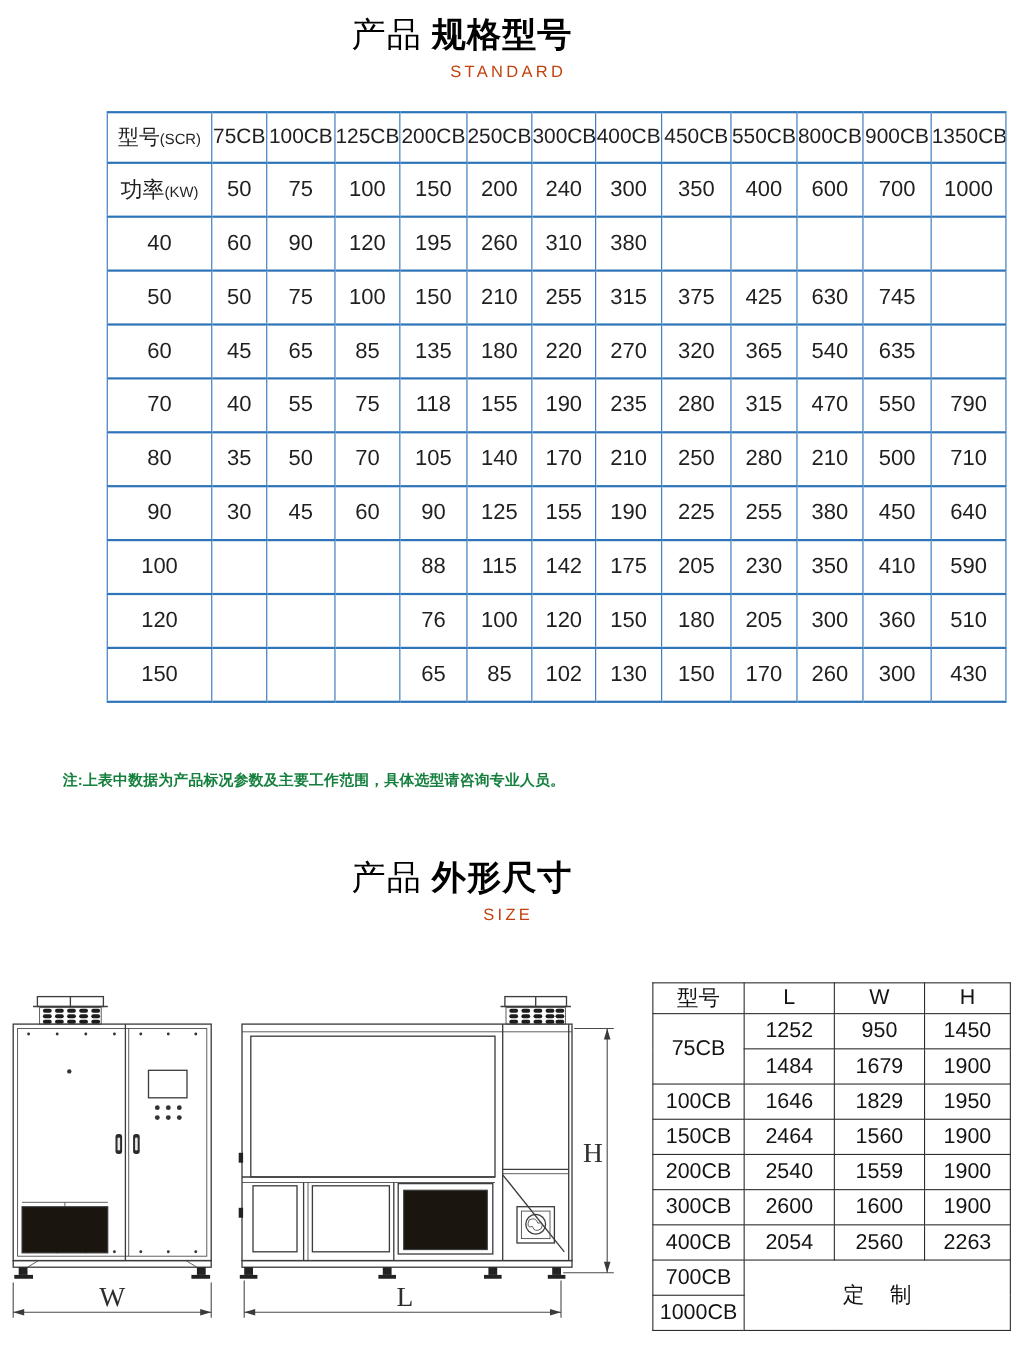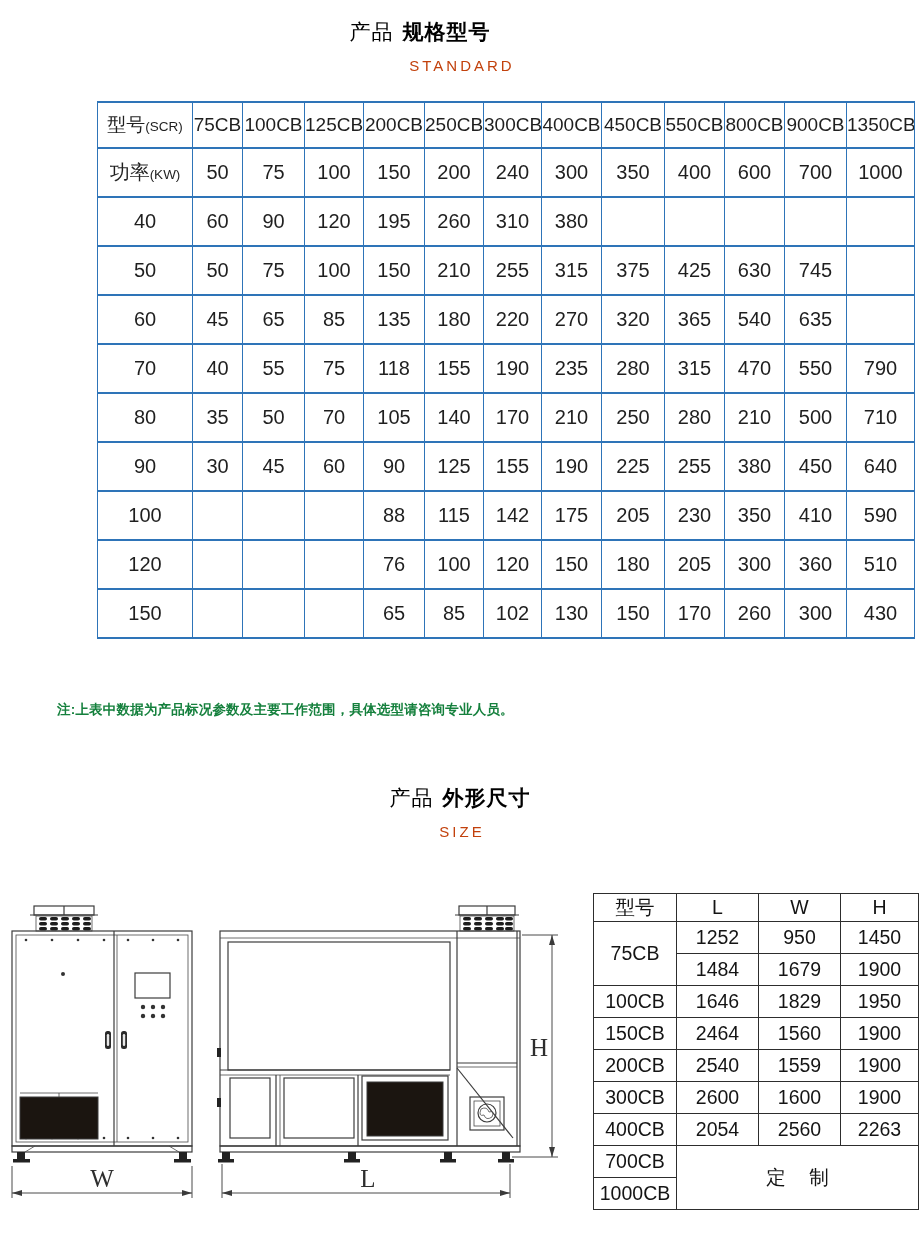--- a/index.html
+++ b/index.html
@@ -3,21 +3,21 @@
 <meta charset="utf-8">
 <style>
   html,body{margin:0;padding:0;}
   body{
     width:924px;height:1236px;background:#ffffff;position:relative;overflow:hidden;
     font-family:"Liberation Sans","DejaVu Sans",sans-serif;color:#1c1c1c;
   }
   .abs{position:absolute;}
 
   
-  .sec-title{width:840px;text-align:center;font-size:21px;line-height:36px;color:#000;}
+  .sec-title{width:840px;text-align:center;font-size:31px;line-height:36px;color:#000;}
   .sec-title .prefix{font-weight:400;margin-right:9px;letter-spacing:1px;}
   .sec-title .main{font-weight:700;letter-spacing:1px;}
   .sec-sub{width:924px;text-align:center;font-size:15px;color:#c2410c;letter-spacing:3px;margin-top:5px;}
 
   
   .spec-wrap{left:57px;top:101px;margin-left:40px;}
   table.spec{border-collapse:collapse;table-layout:fixed;width:817px;background:#fff;}
   table.spec td{
     border:1px solid #2e74b8;border-top-width:2px;border-bottom-width:2px;
     text-align:center;vertical-align:middle;height:47px;padding:0;
@@ -246,21 +246,21 @@
           <td><span>260</span></td>
           <td><span>300</span></td>
           <td><span>430</span></td>
         </tr>
       </tbody>
   </table>
 </div>
 
 <div class="abs note">注:上表中数据为产品标况参数及主要工作范围，具体选型请咨询专业人员。</div>
 
-<div class="abs sec-title" style="top:780px;margin-left:40px;">
+<div class="abs sec-title" style="top:780px;">
   <span class="prefix">产品</span><span class="main">外形尺寸</span>
 </div>
 <div class="abs sec-sub" style="top:818px;">SIZE</div>
 
 <svg class="abs front-svg" width="220" height="356" viewBox="0 0 220 356">
 
   <rect class="ln" x="34" y="26" width="60" height="9"></rect>
   <line class="ln" x1="64" y1="26" x2="64" y2="35"></line>
   <line class="ln" x1="30" y1="35" x2="98" y2="35"></line>
 

